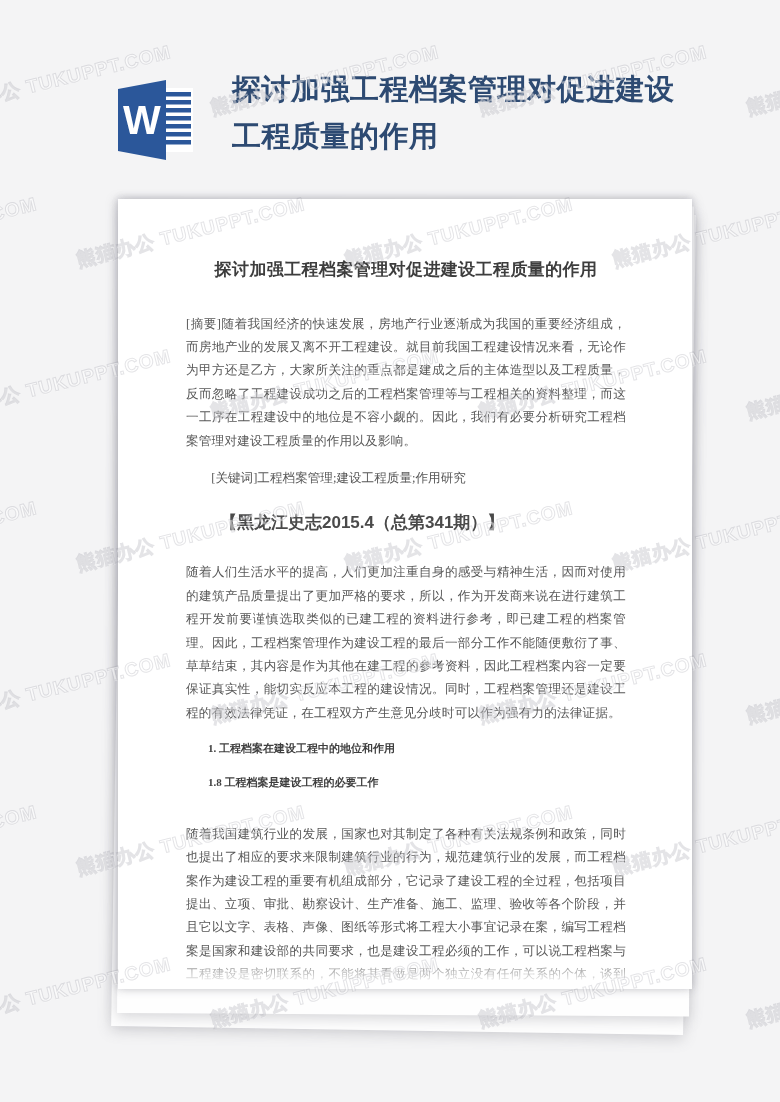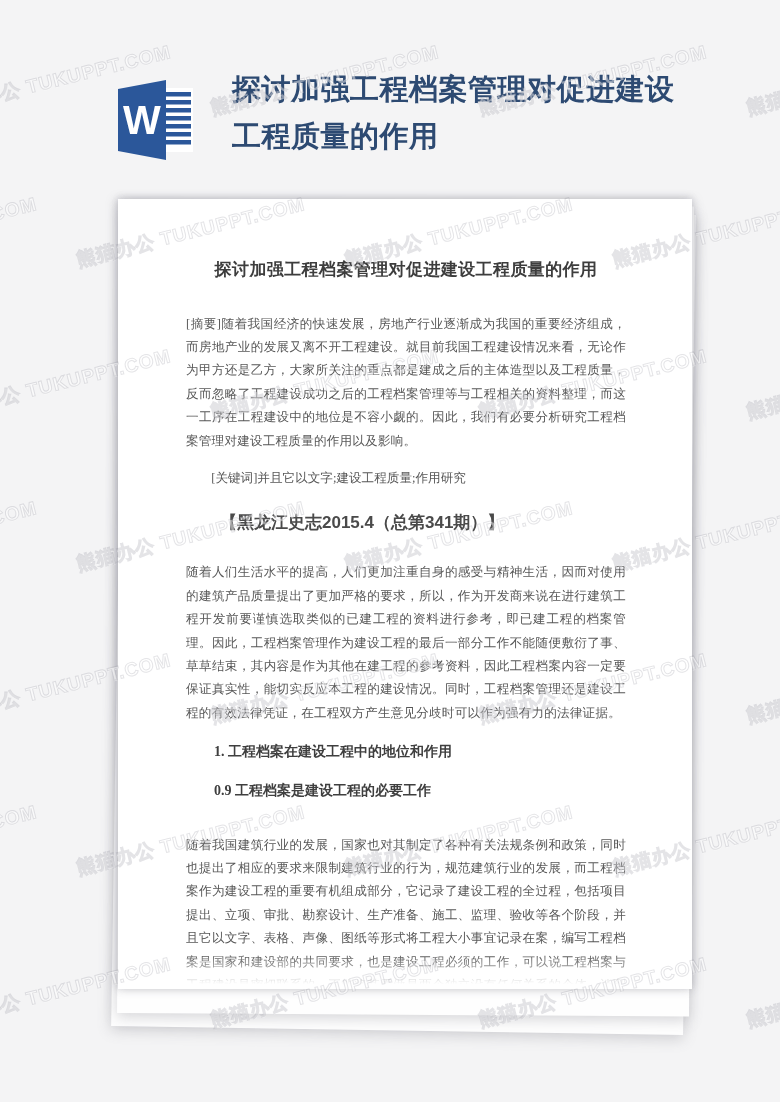--- a/index.html
+++ b/index.html
@@ -145,21 +145,21 @@
     font-family: "Liberation Sans", "DejaVu Sans", sans-serif;
     font-size: 17px;
     line-height: 1.9;
     color: #4a4a4a;
     font-weight: 700;
     margin: 0 0 6px 0;
     text-indent: 2em;
   }
   .heading-num {
     font-family: "Liberation Serif", "DejaVu Serif", serif;
-    font-size: 14px;
+    font-size: 11px;
     font-weight: 700;
     color: #3f3f3f;
     margin: 0 0 14px 0;
     text-indent: 2em;
     line-height: 1.8;
   }
   .kw-line {
     font-family: "Liberation Serif", "DejaVu Serif", serif;
     font-size: 12.6px;
     color: #575757;
@@ -207,30 +207,30 @@
   <div id="doc-heading">探讨加强工程档案管理对促进建设工程质量的作用</div>
 </div>
 
 <div id="sheet-front">
   <div id="doc-body">
 
     <h1 class="doc-title">探讨加强工程档案管理对促进建设工程质量的作用</h1>
 
     <p class="para">[摘要]随着我国经济的快速发展，房地产行业逐渐成为我国的重要经济组成，而房地产业的发展又离不开工程建设。就目前我国工程建设情况来看，无论作为甲方还是乙方，大家所关注的重点都是建成之后的主体造型以及工程质量，反而忽略了工程建设成功之后的工程档案管理等与工程相关的资料整理，而这一工序在工程建设中的地位是不容小觑的。因此，我们有必要分析研究工程档案管理对建设工程质量的作用以及影响。</p>
 
-    <p class="kw-line gap-top">[关键词]并且它以文字;建设工程质量;作用研究</p>
+    <p class="kw-line gap-top">[关键词]工程档案管理;建设工程质量;作用研究</p>
 
     <p class="meta-line">【黑龙江史志2015.4（总第341期）】</p>
 
 
     <p class="para gap-top">随着人们生活水平的提高，人们更加注重自身的感受与精神生活，因而对使用的建筑产品质量提出了更加严格的要求，所以，作为开发商来说在进行建筑工程开发前要谨慎选取类似的已建工程的资料进行参考，即已建工程的档案管理。因此，工程档案管理作为建设工程的最后一部分工作不能随便敷衍了事、草草结束，其内容是作为其他在建工程的参考资料，因此工程档案内容一定要保证真实性，能切实反应本工程的建设情况。同时，工程档案管理还是建设工程的有效法律凭证，在工程双方产生意见分歧时可以作为强有力的法律证据。</p>
 
     <p class="heading-num gap-top">1. 工程档案在建设工程中的地位和作用</p>
 
-    <p class="heading-num">0.9 工程档案是建设工程的必要工作</p>
+    <p class="heading-num">1.8 工程档案是建设工程的必要工作</p>
 
     <p class="para gap-big">随着我国建筑行业的发展，国家也对其制定了各种有关法规条例和政策，同时也提出了相应的要求来限制建筑行业的行为，规范建筑行业的发展，而工程档案作为建设工程的重要有机组成部分，它记录了建设工程的全过程，包括项目提出、立项、审批、勘察设计、生产准备、施工、监理、验收等各个阶段，并且它以文字、表格、声像、图纸等形式将工程大小事宜记录在案，编写工程档案是国家和建设部的共同要求，也是建设工程必须的工作，可以说工程档案与工程建设是密切联系的，不能将其看做是两个独立没有任何关系的个体，谈到建设工程就一定会存在工程档案，他们是不可分割的。</p>
 
   </div>
   <div class="fade-bottom"></div>
 </div>
 
 <div id="watermark-layer">
     <div class="wm" style="left: -60px; top: 96px; transform: rotate(-14deg);">熊猫办公 TUKUPPT.COM</div>
     <div class="wm" style="left: 208px; top: 96px; transform: rotate(-14deg);">熊猫办公 TUKUPPT.COM</div>

